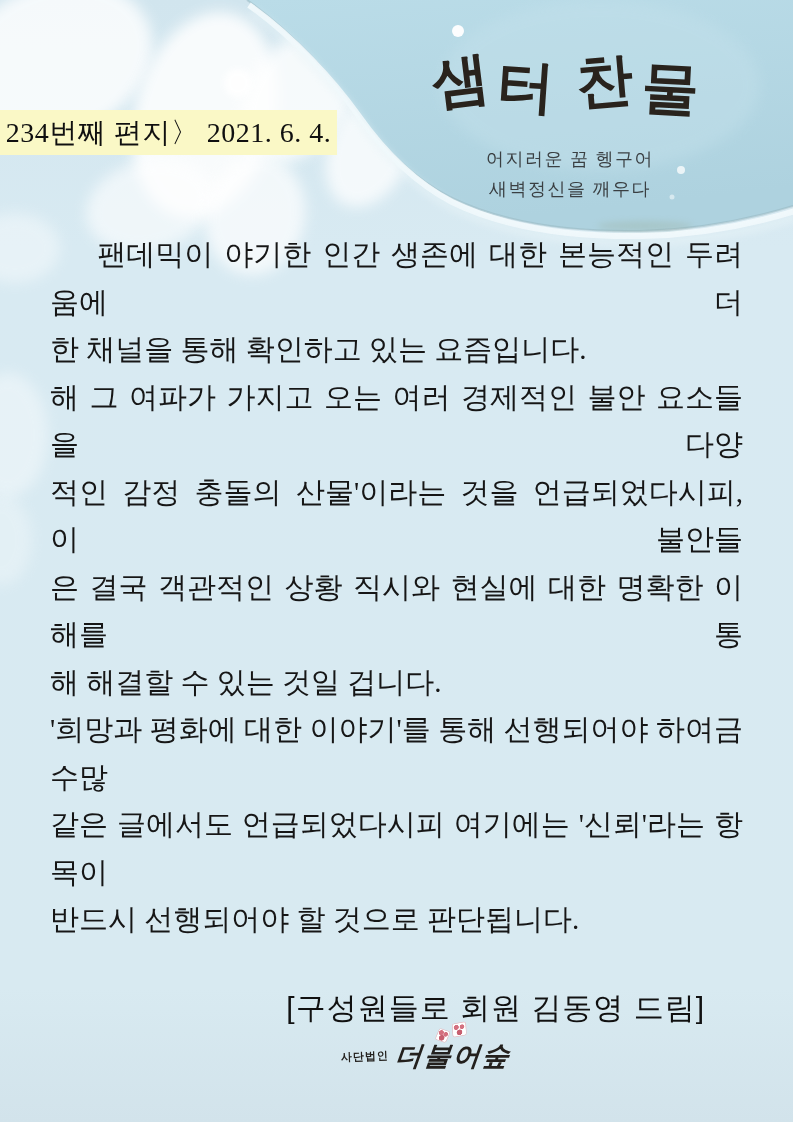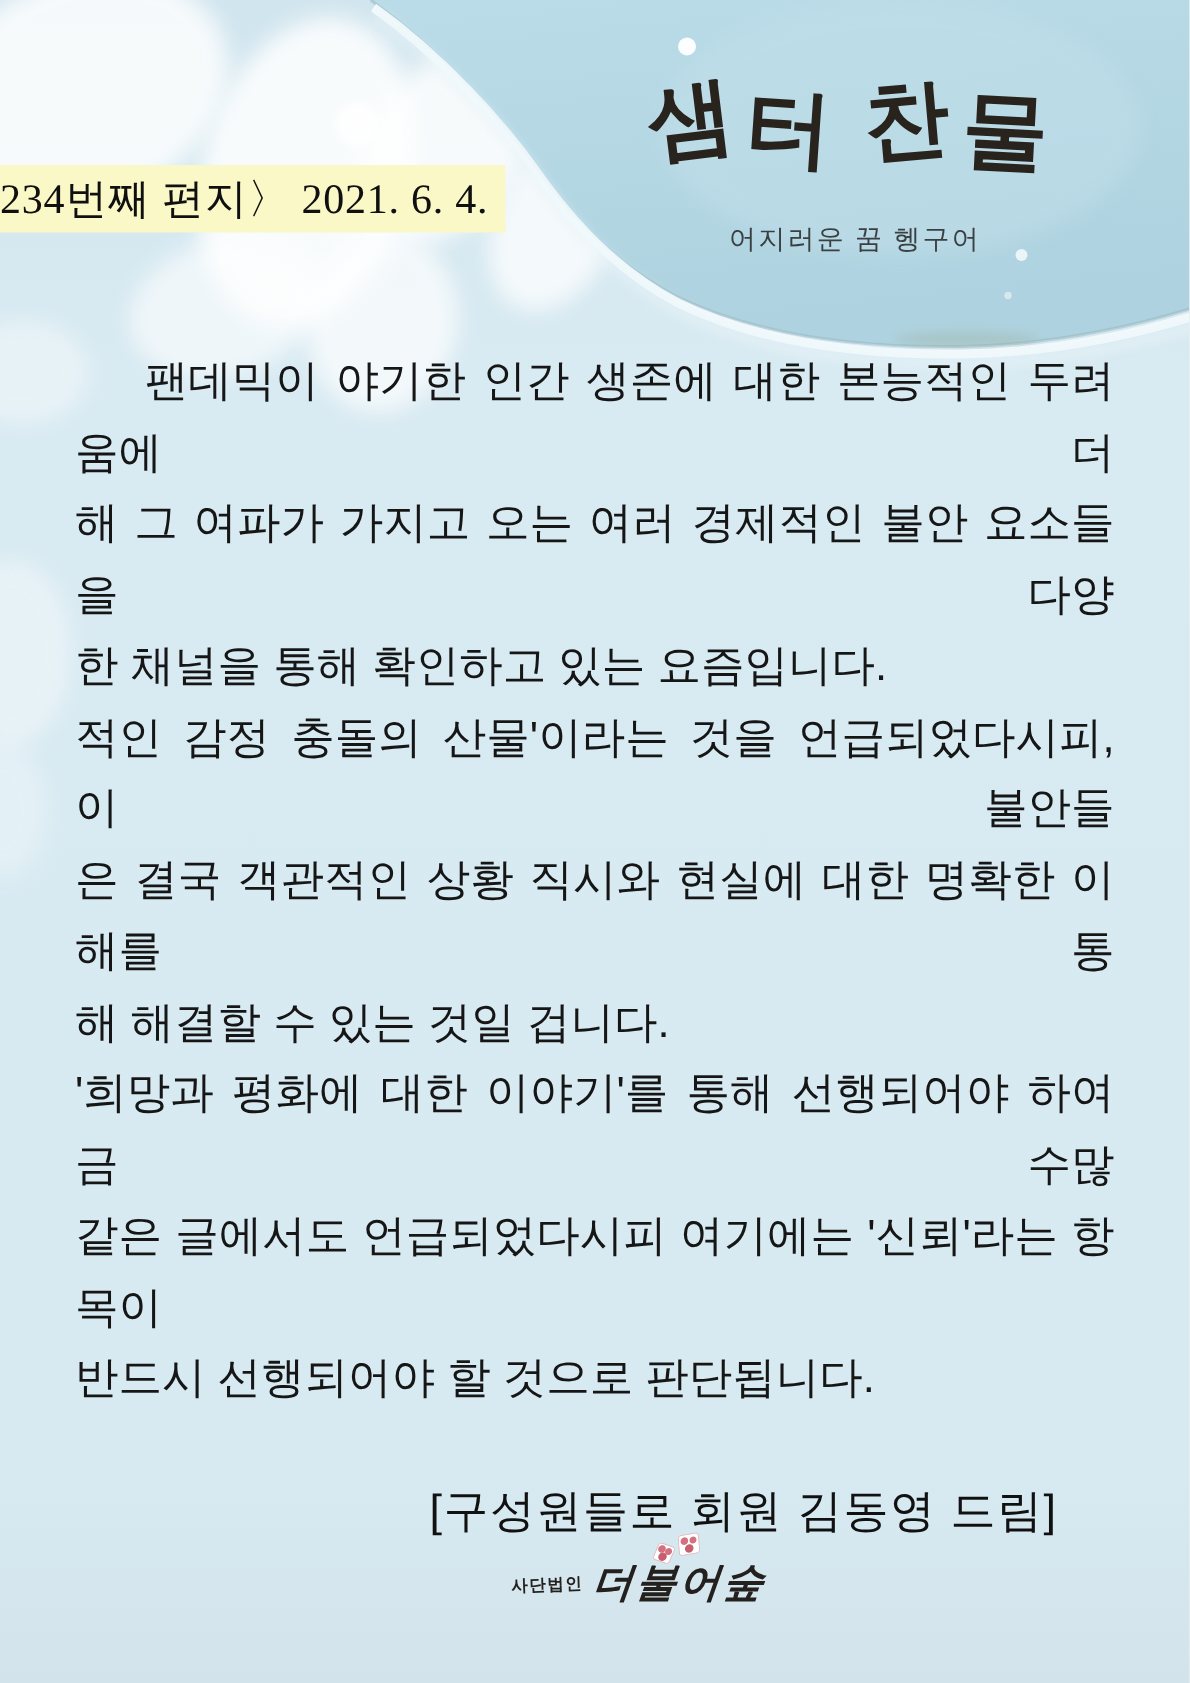--- a/index.html
+++ b/index.html
@@ -6,21 +6,21 @@
   .page{
     position:relative;width:793px;height:1122px;overflow:hidden;
     background:linear-gradient(180deg,#d1e5ee 0%,#d8eaf2 22%,#d8eaf1 88%,#d2e3eb 100%);
     font-family:"Liberation Sans",sans-serif;
   }
   .bg-art{position:absolute;top:0;left:0;z-index:0;}
 
   
   .banner{
     position:absolute;top:110px;left:0;width:337px;height:45px;background:#faf8c6;
-    z-index:3;display:flex;align-items:center;
+    z-index:3;display:flex;align-items:center;justify-content:center;
   }
   .banner-text{font-family:"Liberation Serif",serif;font-size:28px;color:#101010;letter-spacing:.5px;}
 
   
   .masthead{position:absolute;top:46px;left:418px;width:304px;z-index:3;text-align:center;}
   .masthead-title{
     font-family:"DejaVu Serif",serif;font-size:57px;font-weight:800;color:#29231d;
     letter-spacing:9px;line-height:70px;white-space:nowrap;
   }
   .masthead-title .ch{display:inline-block;}
@@ -31,21 +31,21 @@
   .masthead-tagline{
     margin-top:28px;font-family:Liberation Serif, serif;font-size:18px;line-height:30px;
     color:#3a3f42;letter-spacing:1.5px;
   }
 
   
   .letter-body{
     position:absolute;top:231px;left:50px;width:693px;z-index:2;
     font-size:29px;line-height:47.5px;color:#161616;font-weight:500;
   }
-  .para{margin:0;}
+  .para{margin:0;font-family:Liberation Serif, serif;}
   .line{text-align:justify;text-align-last:justify;}
   .line.last{text-align-last:left;}
 
   .signature{
     position:absolute;top:988px;right:88px;z-index:2;
     font-size:30px;line-height:40px;color:#111;font-weight:500;letter-spacing:1px;
   }
 
   
   .org-logo{position:absolute;top:1041px;left:341px;z-index:2;display:flex;align-items:flex-end;gap:6px;color:#23201d;}
@@ -120,28 +120,29 @@
   </svg>
 
   <div class="banner">
     <span class="banner-text">234번째 편지〉 2021. 6. 4.</span>
   </div>
 
   <div class="masthead">
     <div class="masthead-title"><span class="ch c0">샘</span><span class="ch c1">터</span><span class="ch c2">찬</span><span class="ch c3">물</span></div>
     <div class="masthead-tagline">
       <div>어지러운 꿈 헹구어</div>
+      <div>새벽정신을 깨우다</div>
     </div>
   </div>
 
   <div class="letter-body">
     <div class="para">
       <div class="line">　 팬데믹이 야기한 인간 생존에 대한 본능적인 두려움에 더</div>
+      <div class="line last">한 채널을 통해 확인하고 있는 요즘입니다.</div>
       <div class="line">해 그 여파가 가지고 오는 여러 경제적인 불안 요소들을 다양</div>
-      <div class="line last">한 채널을 통해 확인하고 있는 요즘입니다.</div>
     </div>
     <div class="para">
       <div class="line">적인 감정 충돌의 산물'이라는 것을 언급되었다시피, 이 불안들</div>
       <div class="line">은 결국 객관적인 상황 직시와 현실에 대한 명확한 이해를 통</div>
       <div class="line last">해 해결할 수 있는 것일 겁니다.</div>
     </div>
     <div class="para">
       <div class="line">'희망과 평화에 대한 이야기'를 통해 선행되어야 하여금 수많</div>
       <div class="line">같은 글에서도 언급되었다시피 여기에는 '신뢰'라는 항목이</div>
       <div class="line last">반드시 선행되어야 할 것으로 판단됩니다.</div>

